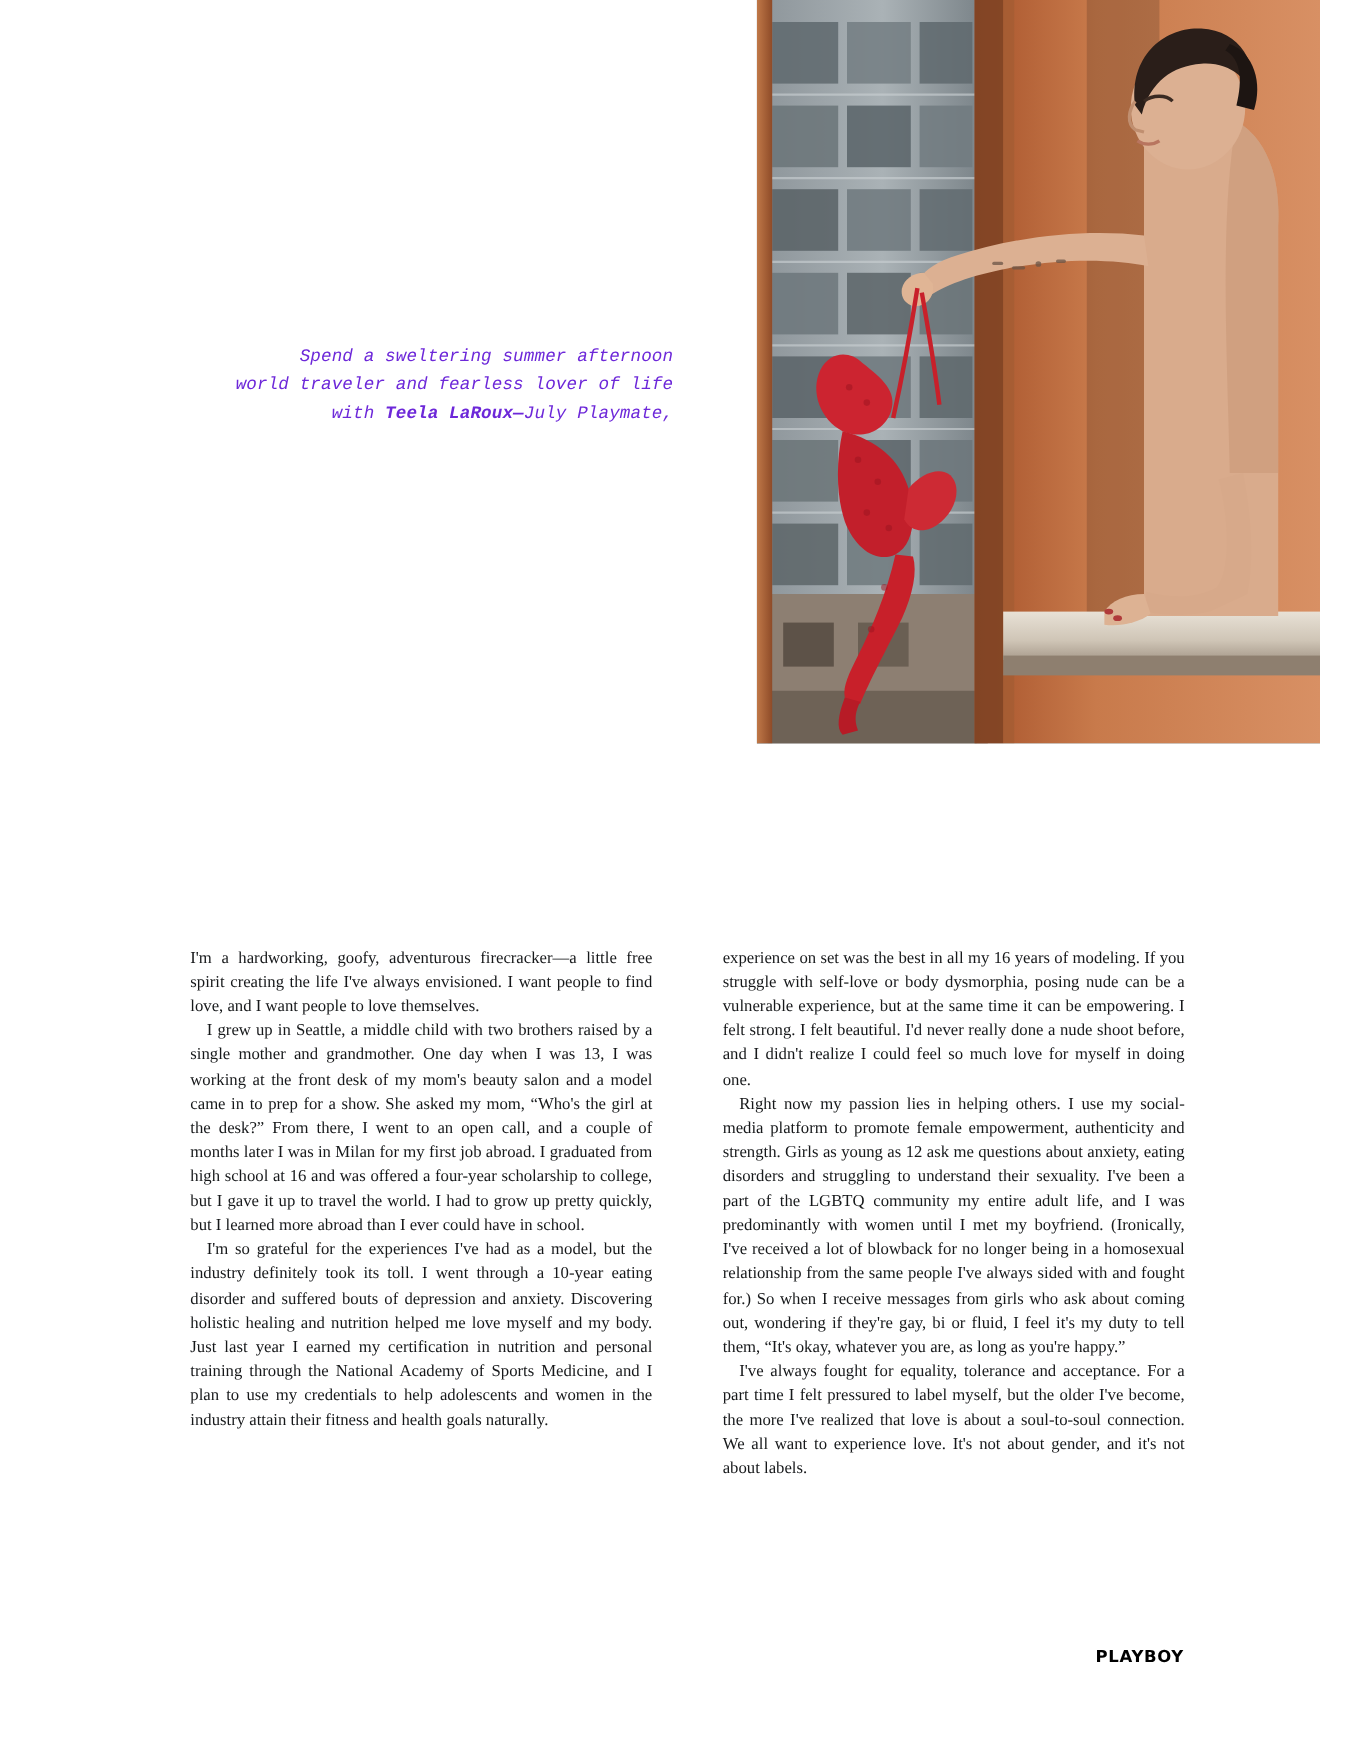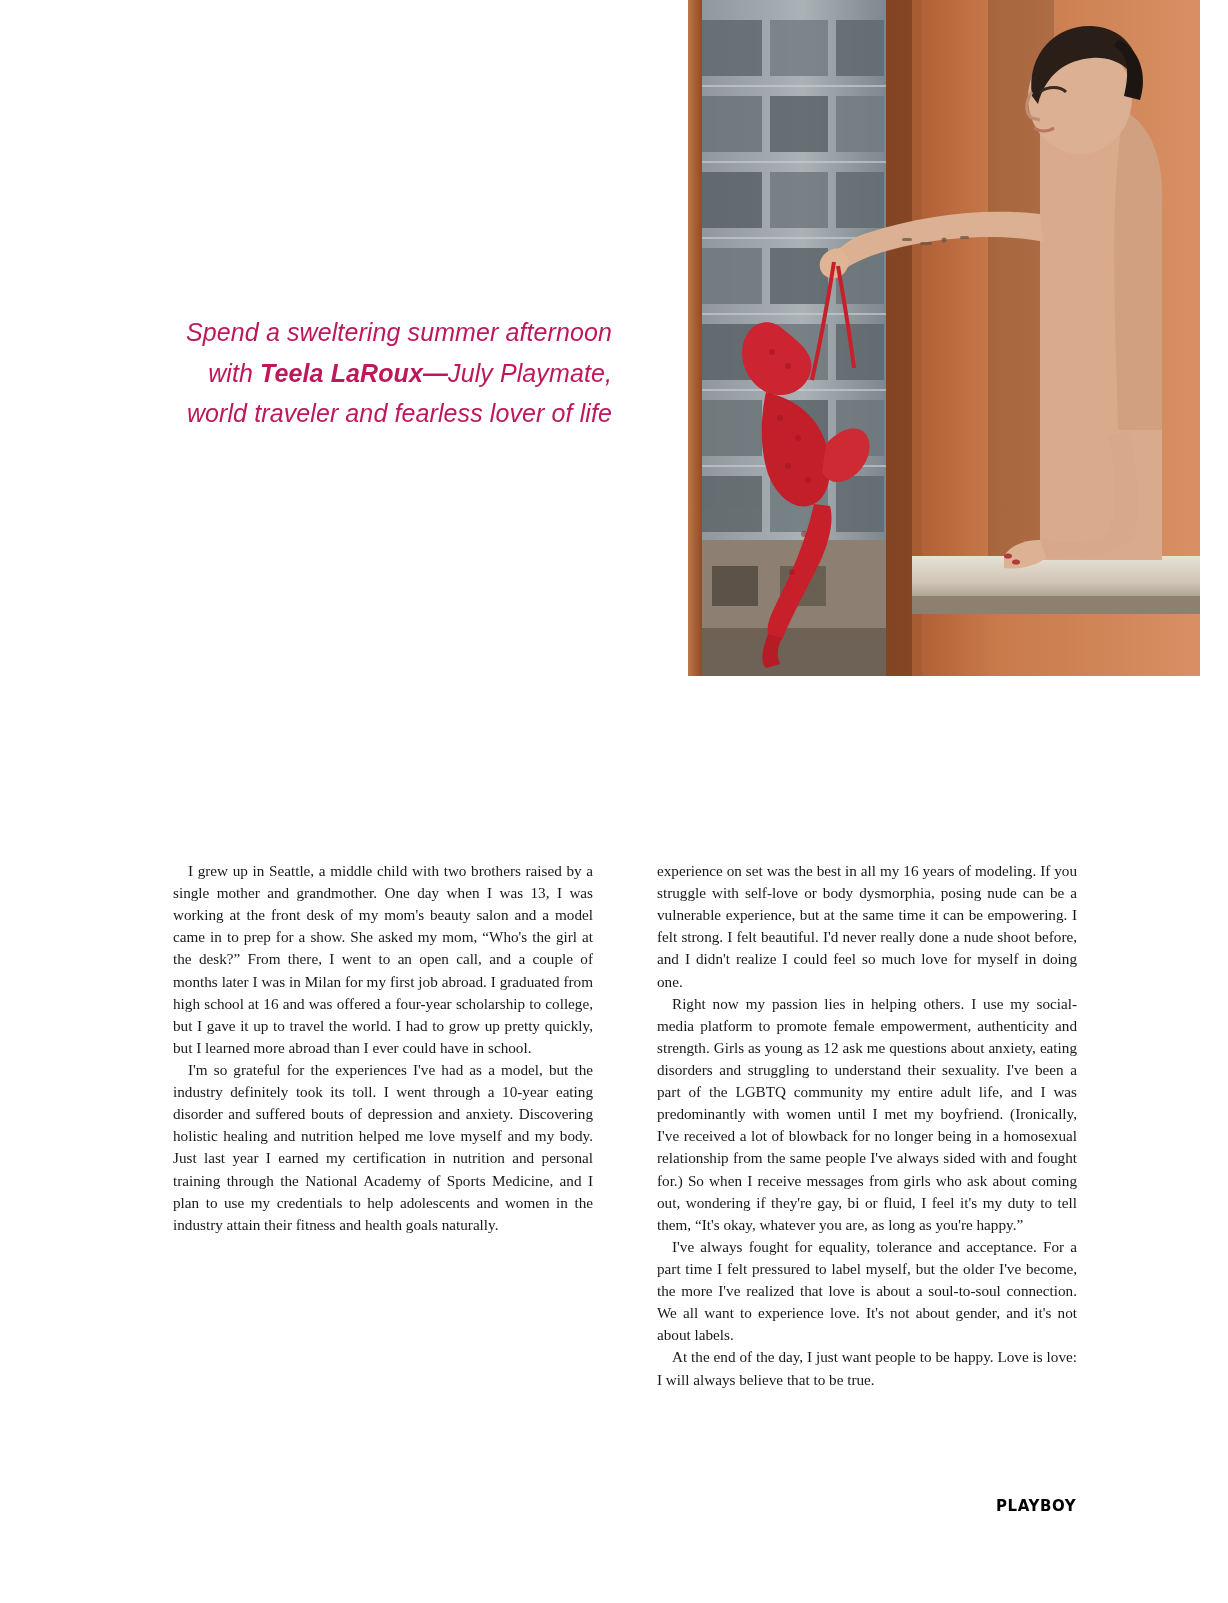--- a/index.html
+++ b/index.html
@@ -16,25 +16,25 @@
     overflow: hidden;
   }
 
   
   .deck {
     position: absolute;
     left: 168px;
     top: 312px;
     width: 444px;
     text-align: right;
-    font-family: Liberation Sans, sans-serif;
+    font-family: Liberation Mono, monospace;
     font-style: italic;
-    font-size: 25px;
+    font-size: 16px;
     line-height: 1.62;
-    color: #be185d;
+    color: #6d28d9;
     letter-spacing: 0.1px;
   }
   .deck b {
     font-weight: 700;
     font-style: italic;
   }
 
   
   .photo {
     position: absolute;
@@ -86,22 +86,22 @@
     font-size: 15px;
     letter-spacing: 0.6px;
     color: #000000;
   }
 </style>
 </head>
 <body>
 
 <div class="deck">
   <div>Spend a sweltering summer afternoon</div>
+  <div>world traveler and fearless lover of life</div>
   <div><span>with </span><b>Teela LaRoux—</b><span>July Playmate,</span></div>
-  <div>world traveler and fearless lover of life</div>
 </div>
 
 <div class="photo">
   <svg width="512" height="676" viewBox="0 0 512 676">
     <defs>
       <linearGradient id="skyG" x1="0" y1="0" x2="0" y2="1">
         <stop offset="0%" stop-color="#d7dde0"></stop>
         <stop offset="100%" stop-color="#b9c1c5"></stop>
       </linearGradient>
       <linearGradient id="wallG" x1="0" y1="0" x2="1" y2="0">
@@ -233,26 +233,26 @@
           <circle cx="104" cy="572" r="3"></circle>
       </g>
       <path d="M80 634 C74 650 72 662 78 668 L92 664 C88 654 90 646 94 638 Z" fill="#b71b26"></path>
     </g>
   </svg>
 </div>
 
 <div class="columns">
 
   <div class="col">
+    <p class="first">I'm a hardworking, goofy, adventurous firecracker—a little free spirit creating the life I've always envisioned. I want people to find love, and I want people to love themselves.</p>
     <p>I grew up in Seattle, a middle child with two brothers raised by a single mother and grandmother. One day when I was 13, I was working at the front desk of my mom's beauty salon and a model came in to prep for a show. She asked my mom, “Who's the girl at the desk?” From there, I went to an open call, and a couple of months later I was in Milan for my first job abroad. I graduated from high school at 16 and was offered a four-year scholarship to college, but I gave it up to travel the world. I had to grow up pretty quickly, but I learned more abroad than I ever could have in school.</p>
     <p>I'm so grateful for the experiences I've had as a model, but the industry definitely took its toll. I went through a 10-year eating disorder and suffered bouts of depression and anxiety. Discovering holistic healing and nutrition helped me love myself and my body. Just last year I earned my certification in nutrition and personal training through the National Academy of Sports Medicine, and I plan to use my credentials to help adolescents and women in the industry attain their fitness and health goals naturally.</p>
   </div>
 
   <div class="col">
     <p class="first">experience on set was the best in all my 16 years of modeling. If you struggle with self-love or body dysmorphia, posing nude can be a vulnerable experience, but at the same time it can be empowering. I felt strong. I felt beautiful. I'd never really done a nude shoot before, and I didn't realize I could feel so much love for myself in doing one.</p>
     <p>Right now my passion lies in helping others. I use my social-media platform to promote female empowerment, authenticity and strength. Girls as young as 12 ask me questions about anxiety, eating disorders and struggling to understand their sexuality. I've been a part of the LGBTQ community my entire adult life, and I was predominantly with women until I met my boyfriend. (Ironically, I've received a lot of blowback for no longer being in a homosexual relationship from the same people I've always sided with and fought for.) So when I receive messages from girls who ask about coming out, wondering if they're gay, bi or fluid, I feel it's my duty to tell them, “It's okay, whatever you are, as long as you're happy.”</p>
     <p>I've always fought for equality, tolerance and acceptance. For a part time I felt pressured to label myself, but the older I've become, the more I've realized that love is about a soul-to-soul connection. We all want to experience love. It's not about gender, and it's not about labels.</p>
-    <p>At the end of the day, I just want people to be happy. Love is love: I will always believe that to be true.</p>
   </div>
 
 </div>
 
 <div class="footer-logo">PLAYBOY</div>
 
 </body></html>

